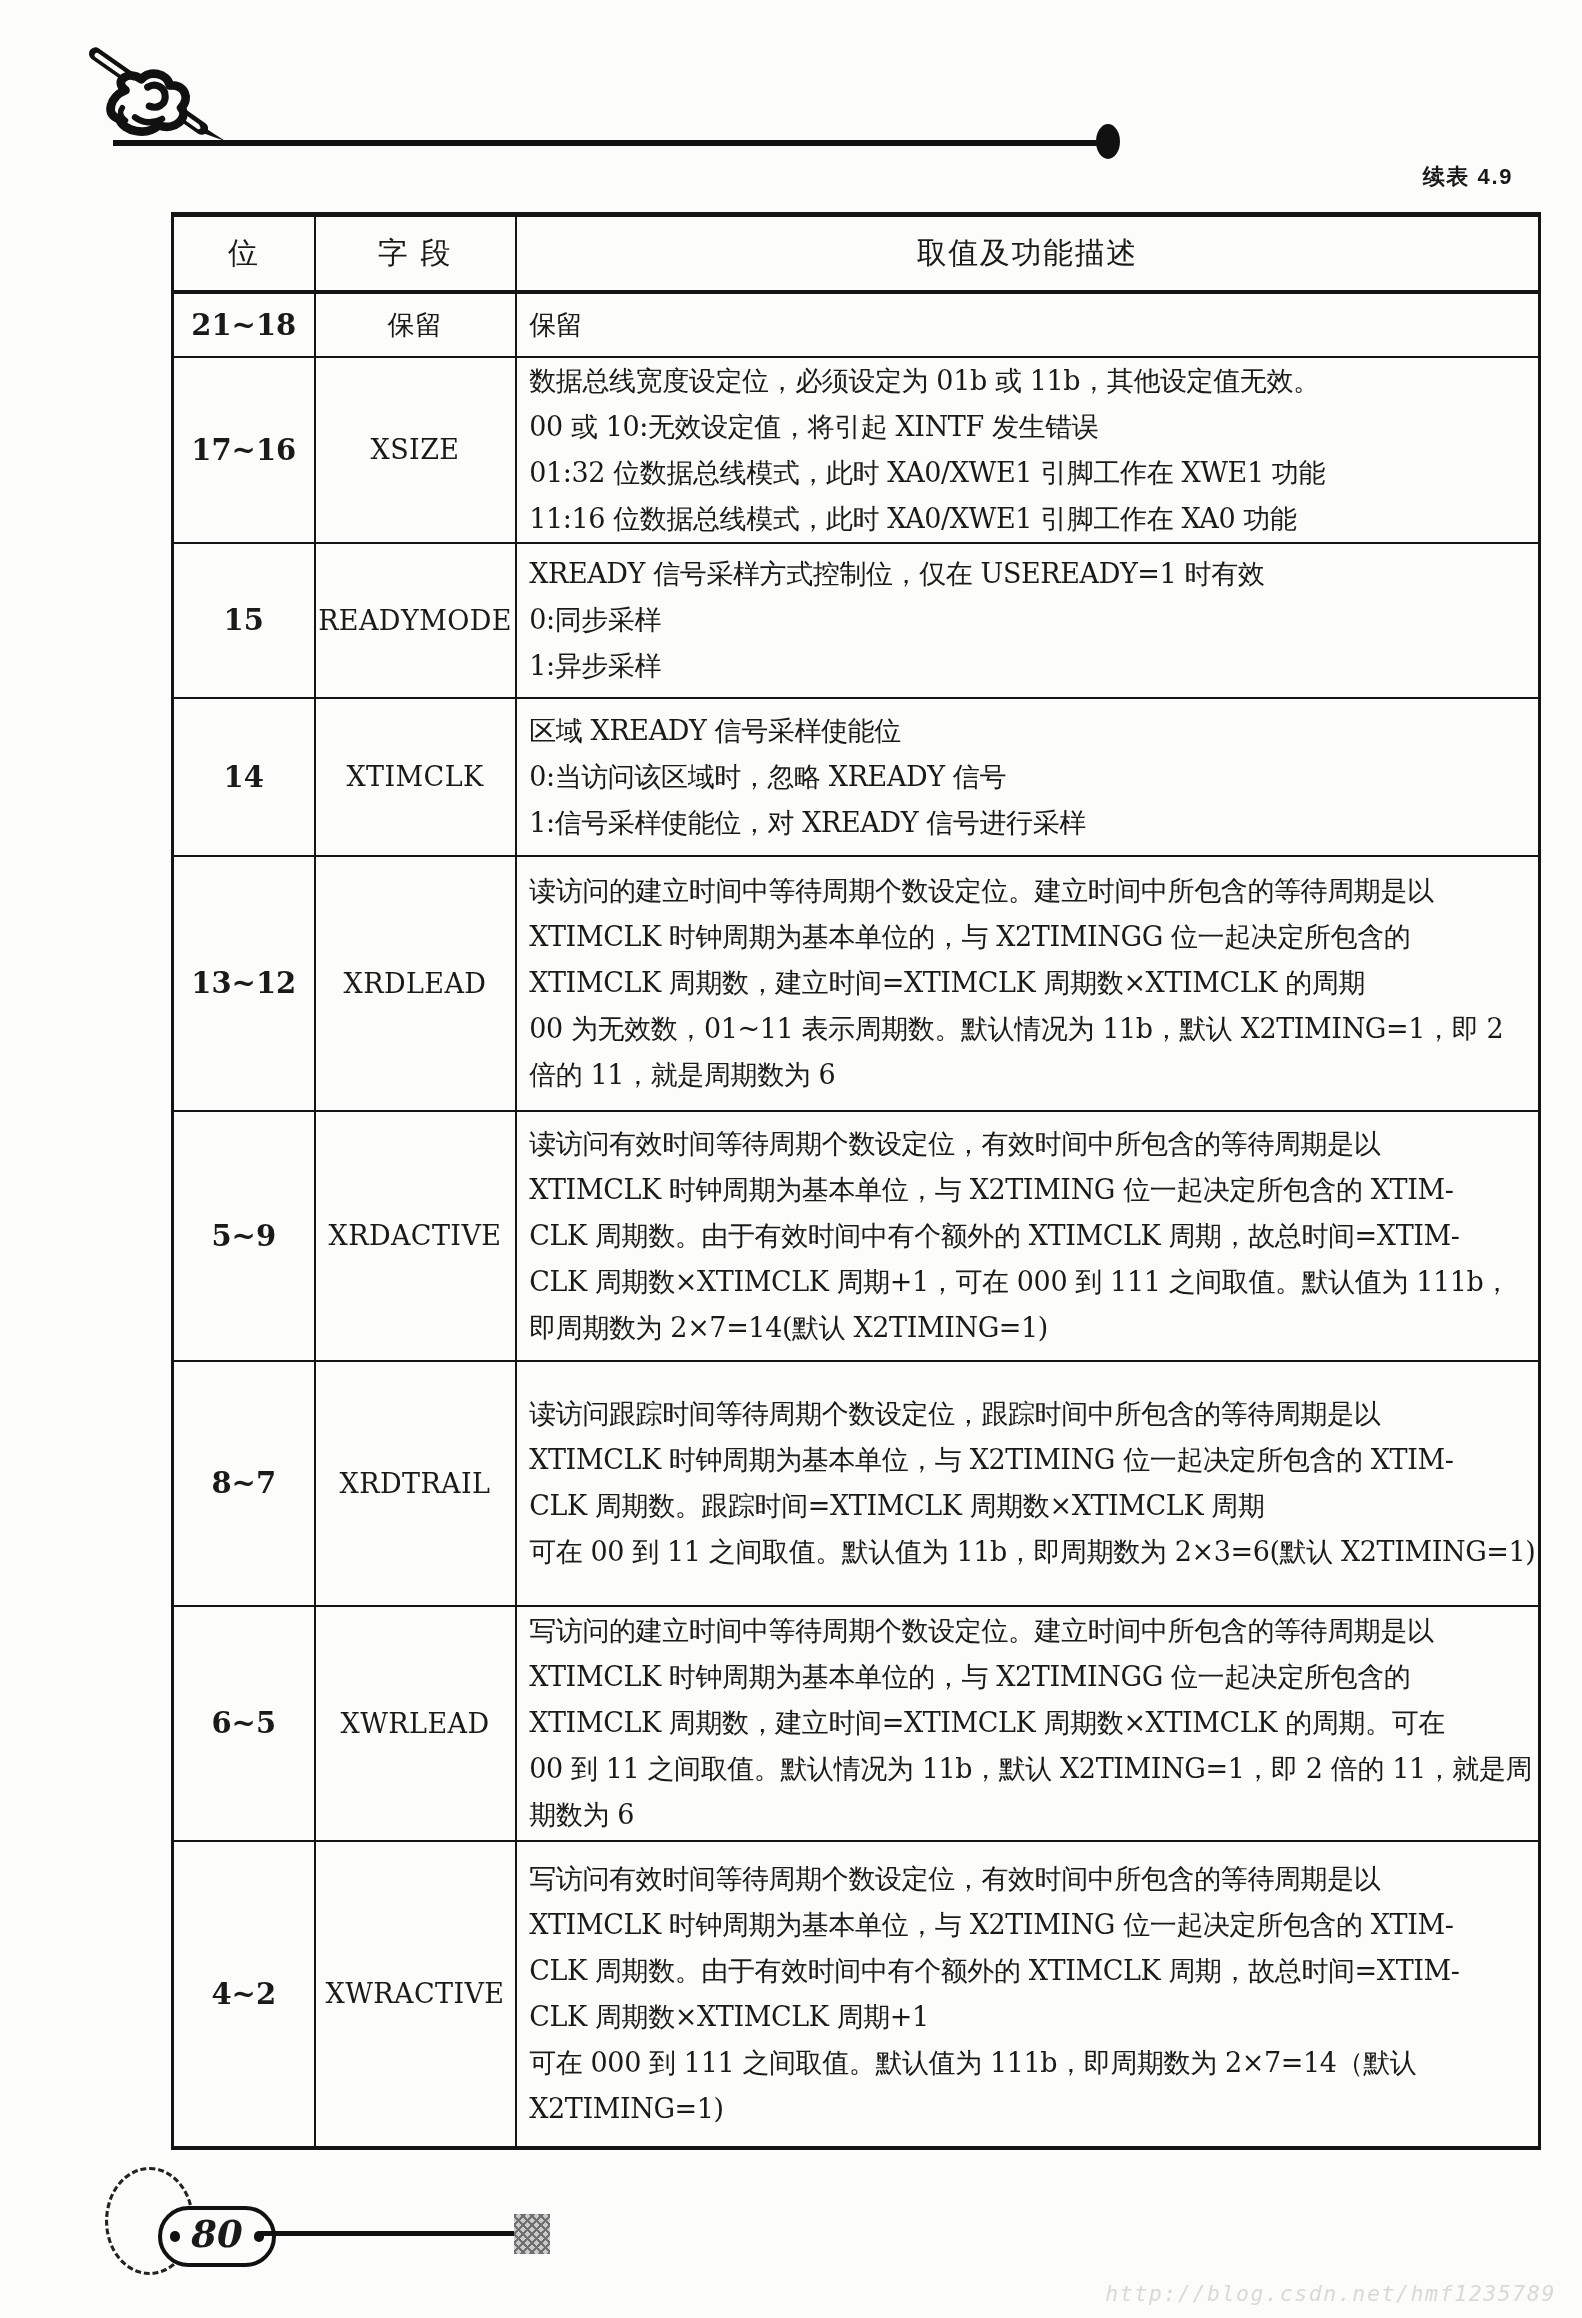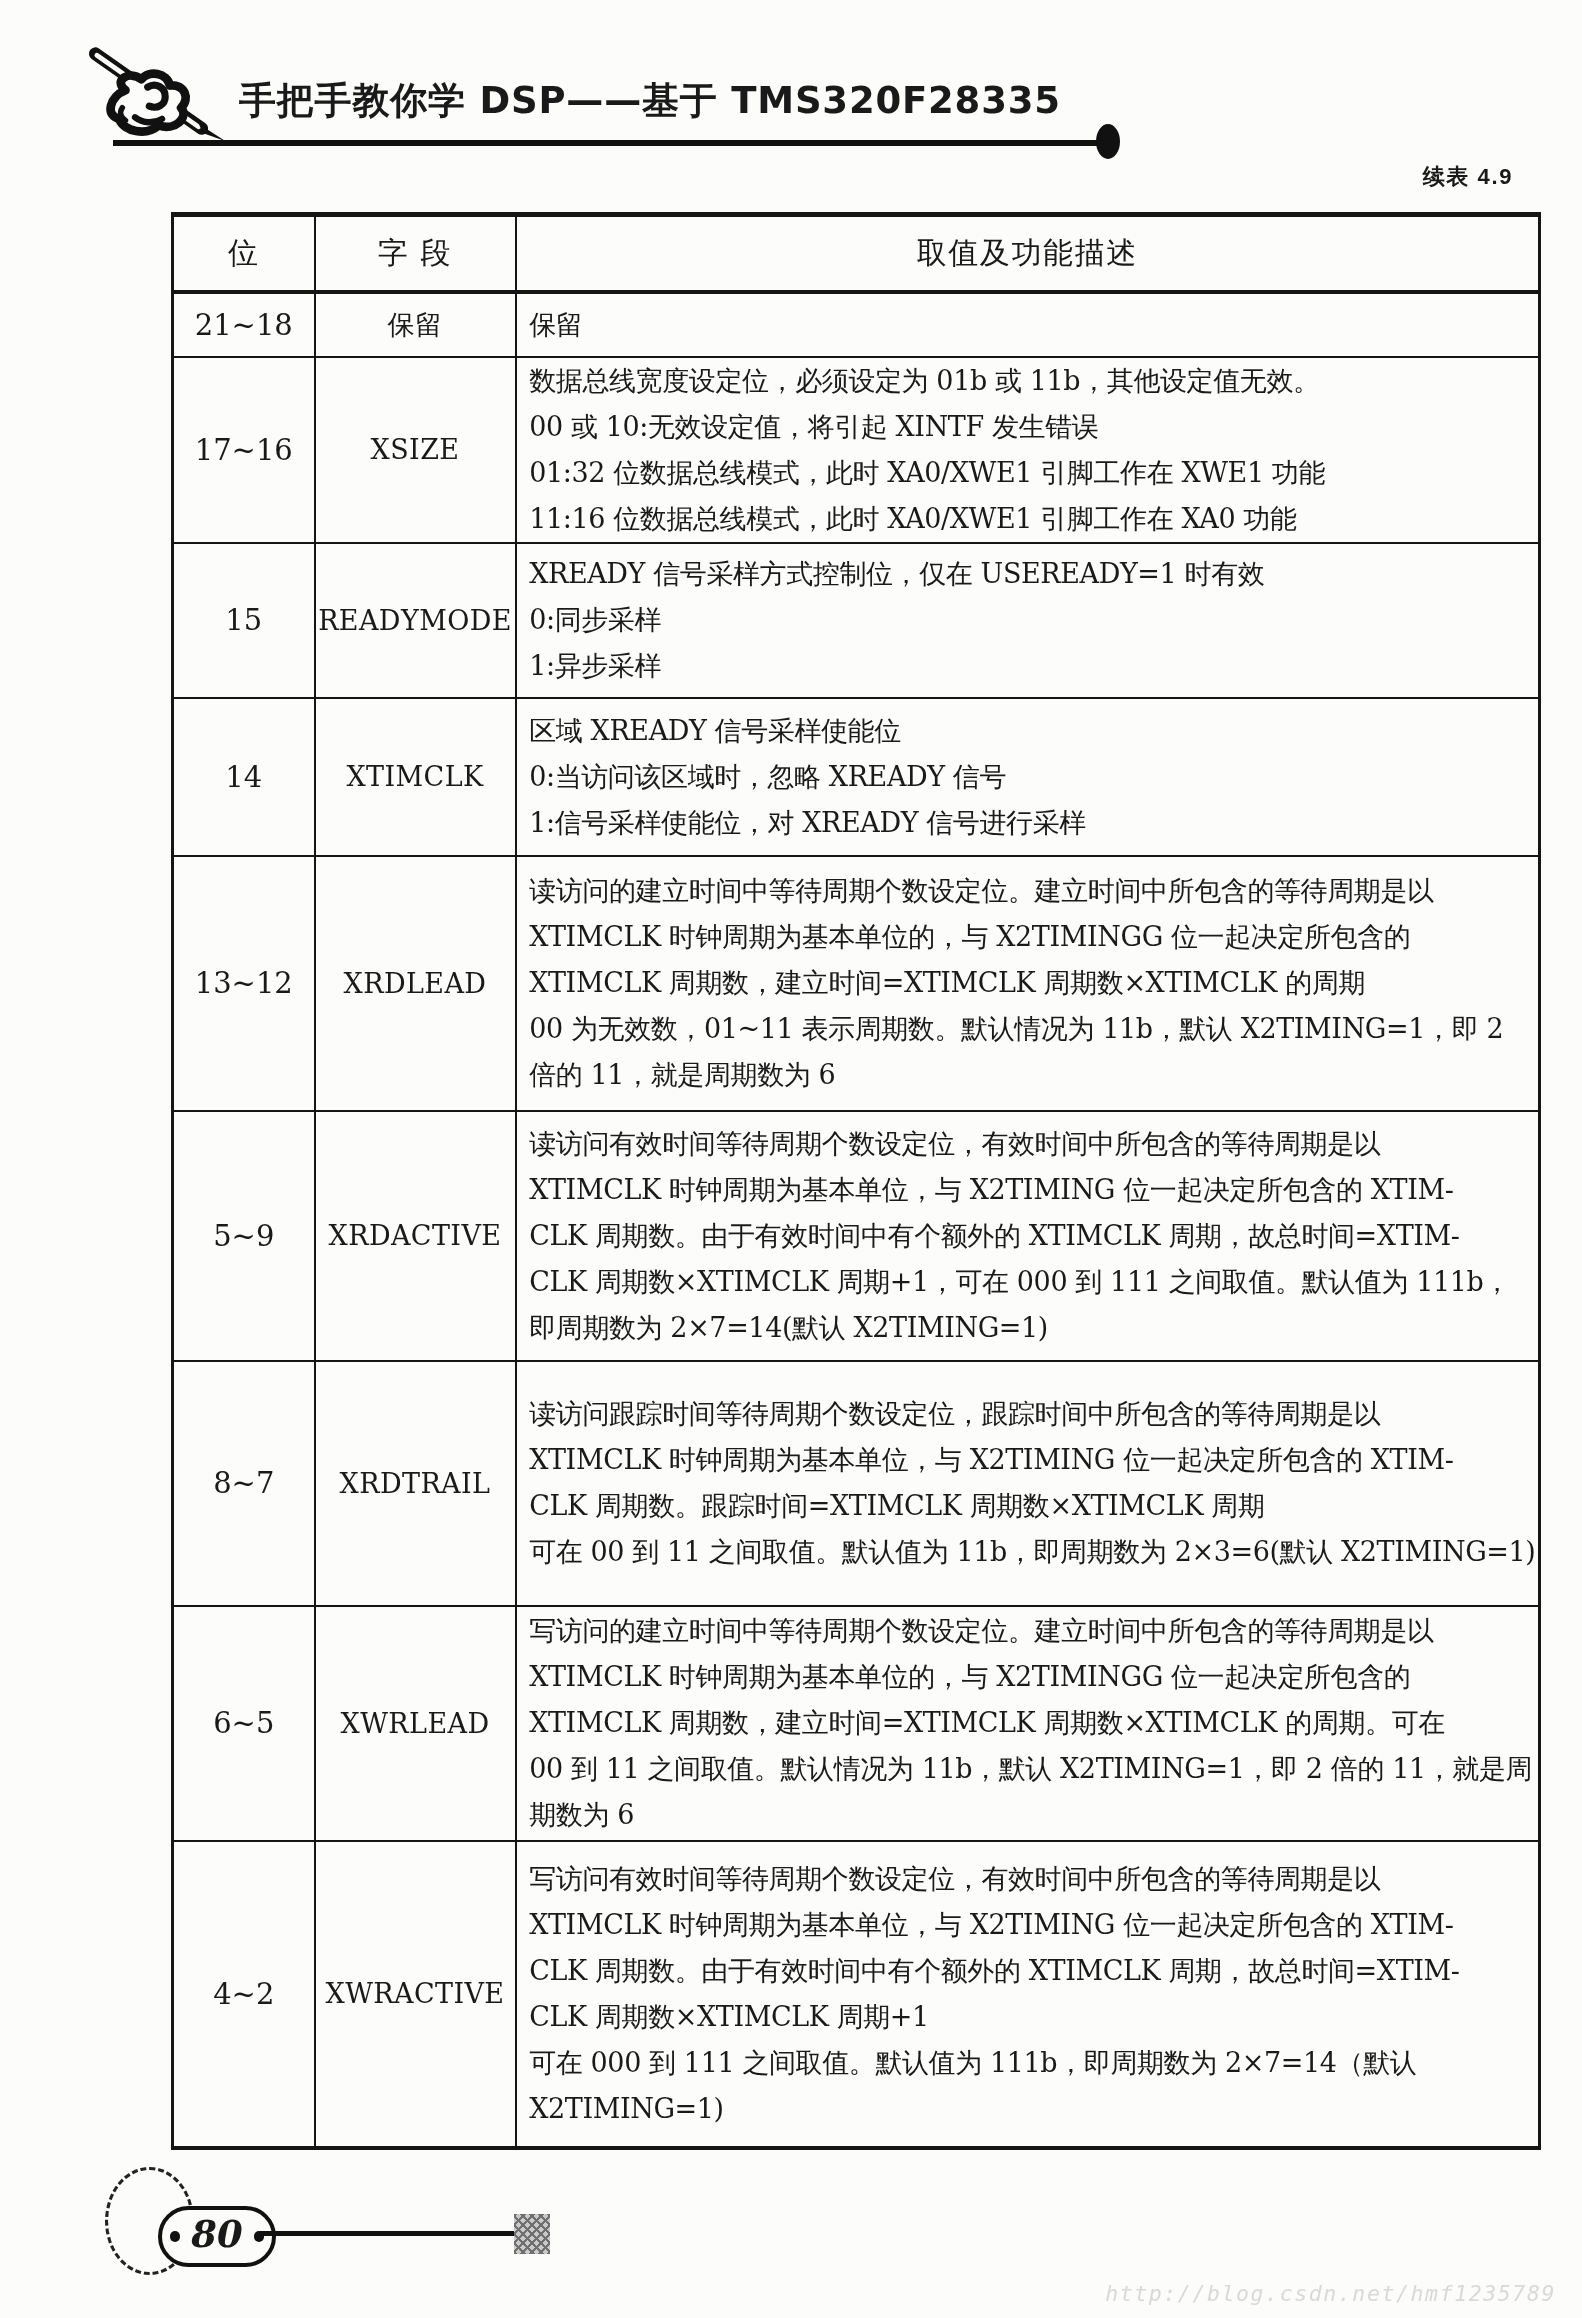--- a/index.html
+++ b/index.html
@@ -56,21 +56,21 @@
   tbody tr.r1 { height:182px; }
   tbody tr.r2 { height:155px; }
   tbody tr.r3 { height:158px; }
   tbody tr.r4 { height:255px; }
   tbody tr.r5 { height:250px; }
   tbody tr.r6 { height:245px; }
   tbody tr.r7 { height:235px; }
   tbody tr.r8 { height:307px; }
 
   th.h { font-weight:500; font-size:30px; text-align:center; letter-spacing:1.6px; }
-  td.bits  { text-align:center; font-size:29px; }
+  td.bits  { text-align:center; font-size:29px;font-weight:bold; }
   td.field { text-align:center; font-size:27px; letter-spacing:0.4px; }
   td.desc  { padding-left:12.7px; padding-right:3.2px; }
   td.desc .ln {
     font-size:27px; line-height:46px;
     letter-spacing:-0.4px; white-space:nowrap;
   }
 
   
   .footer-dashed-circle {
     position:absolute; left:105px; top:2167px;
@@ -125,21 +125,20 @@
     <path d="M192 104 L226 126 L198 116 Z" fill="#111"></path>
 
     <path d="M100 62 C84 50 104 36 120 48 C130 36 152 40 156 56 C174 54 182 72 170 84 C180 96 162 114 142 106 C126 120 98 114 92 98 C74 94 80 70 100 62 Z" fill="#fcfcfa" stroke="#111" stroke-width="11" stroke-linejoin="round"></path>
 
     <path d="M112 96 C122 104 136 104 146 98" stroke="#111" stroke-width="8" stroke-linecap="round"></path>
     <path d="M96 84 C92 90 94 96 100 100" stroke="#111" stroke-width="7" stroke-linecap="round"></path>
 
     <path d="M128 58 C138 52 150 58 150 70 C150 80 140 86 130 82" stroke="#111" stroke-width="9" fill="#fcfcfa" stroke-linecap="round"></path>
   </svg>
 
-  <div class="book-title">手把手教你学 DSP——基于 TMS320F28335</div>
   <div class="header-rule"></div>
   <div class="header-bullet"></div>
 
   <div class="table-caption">续表 4.9</div>
 
   <table class="reg">
     <colgroup>
       <col class="c-bits">
         <col class="c-field">
         <col class="c-desc">

